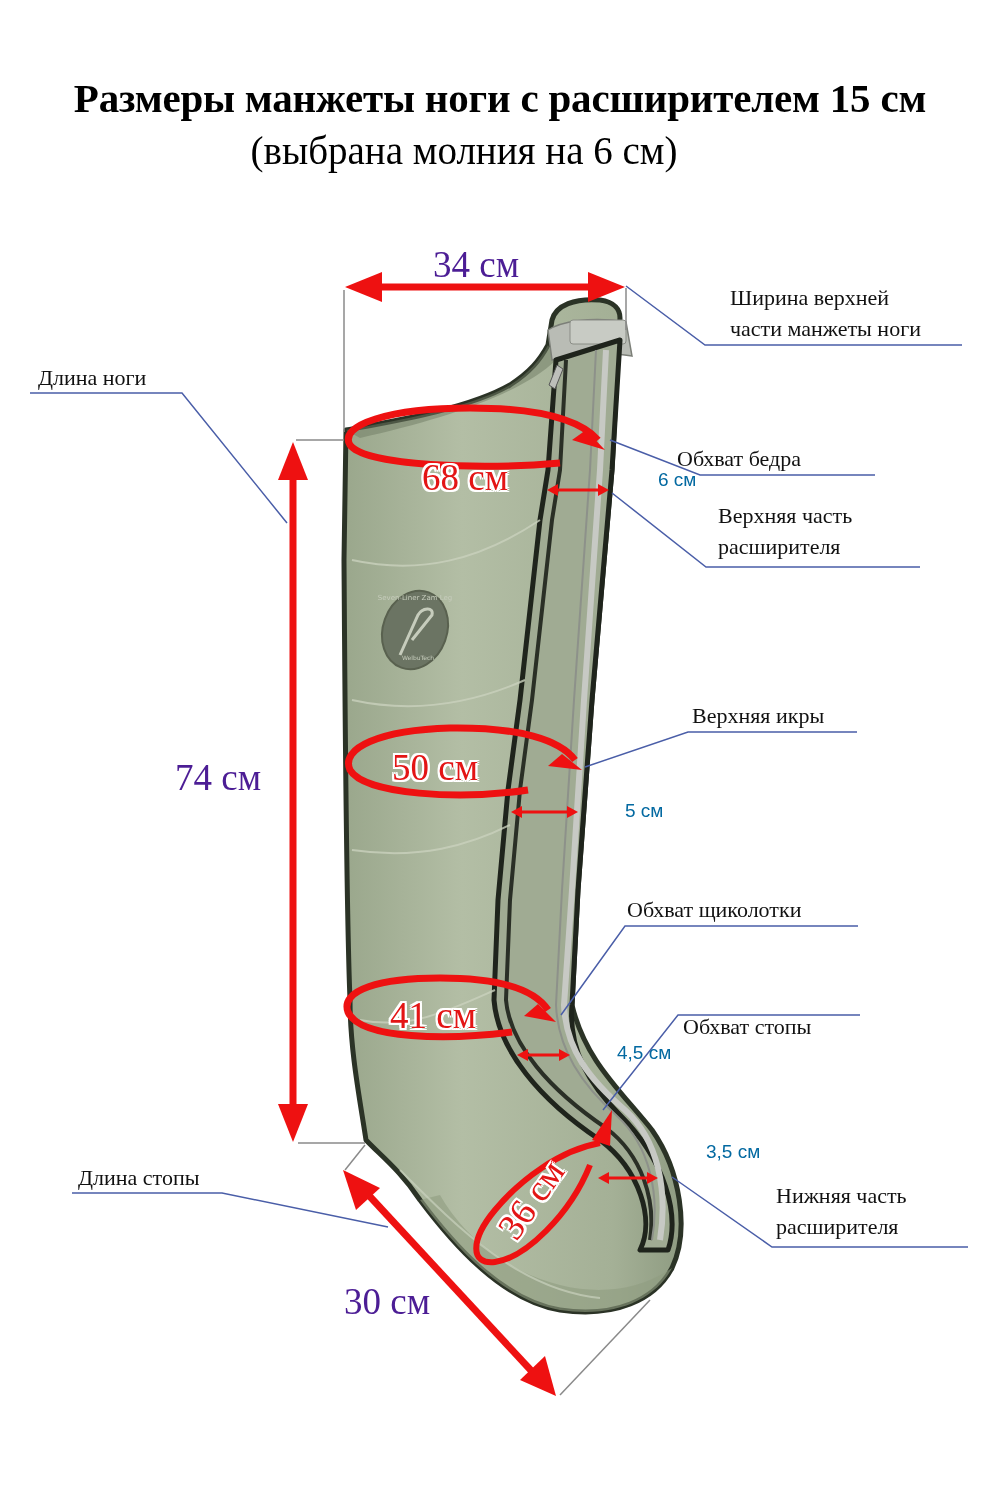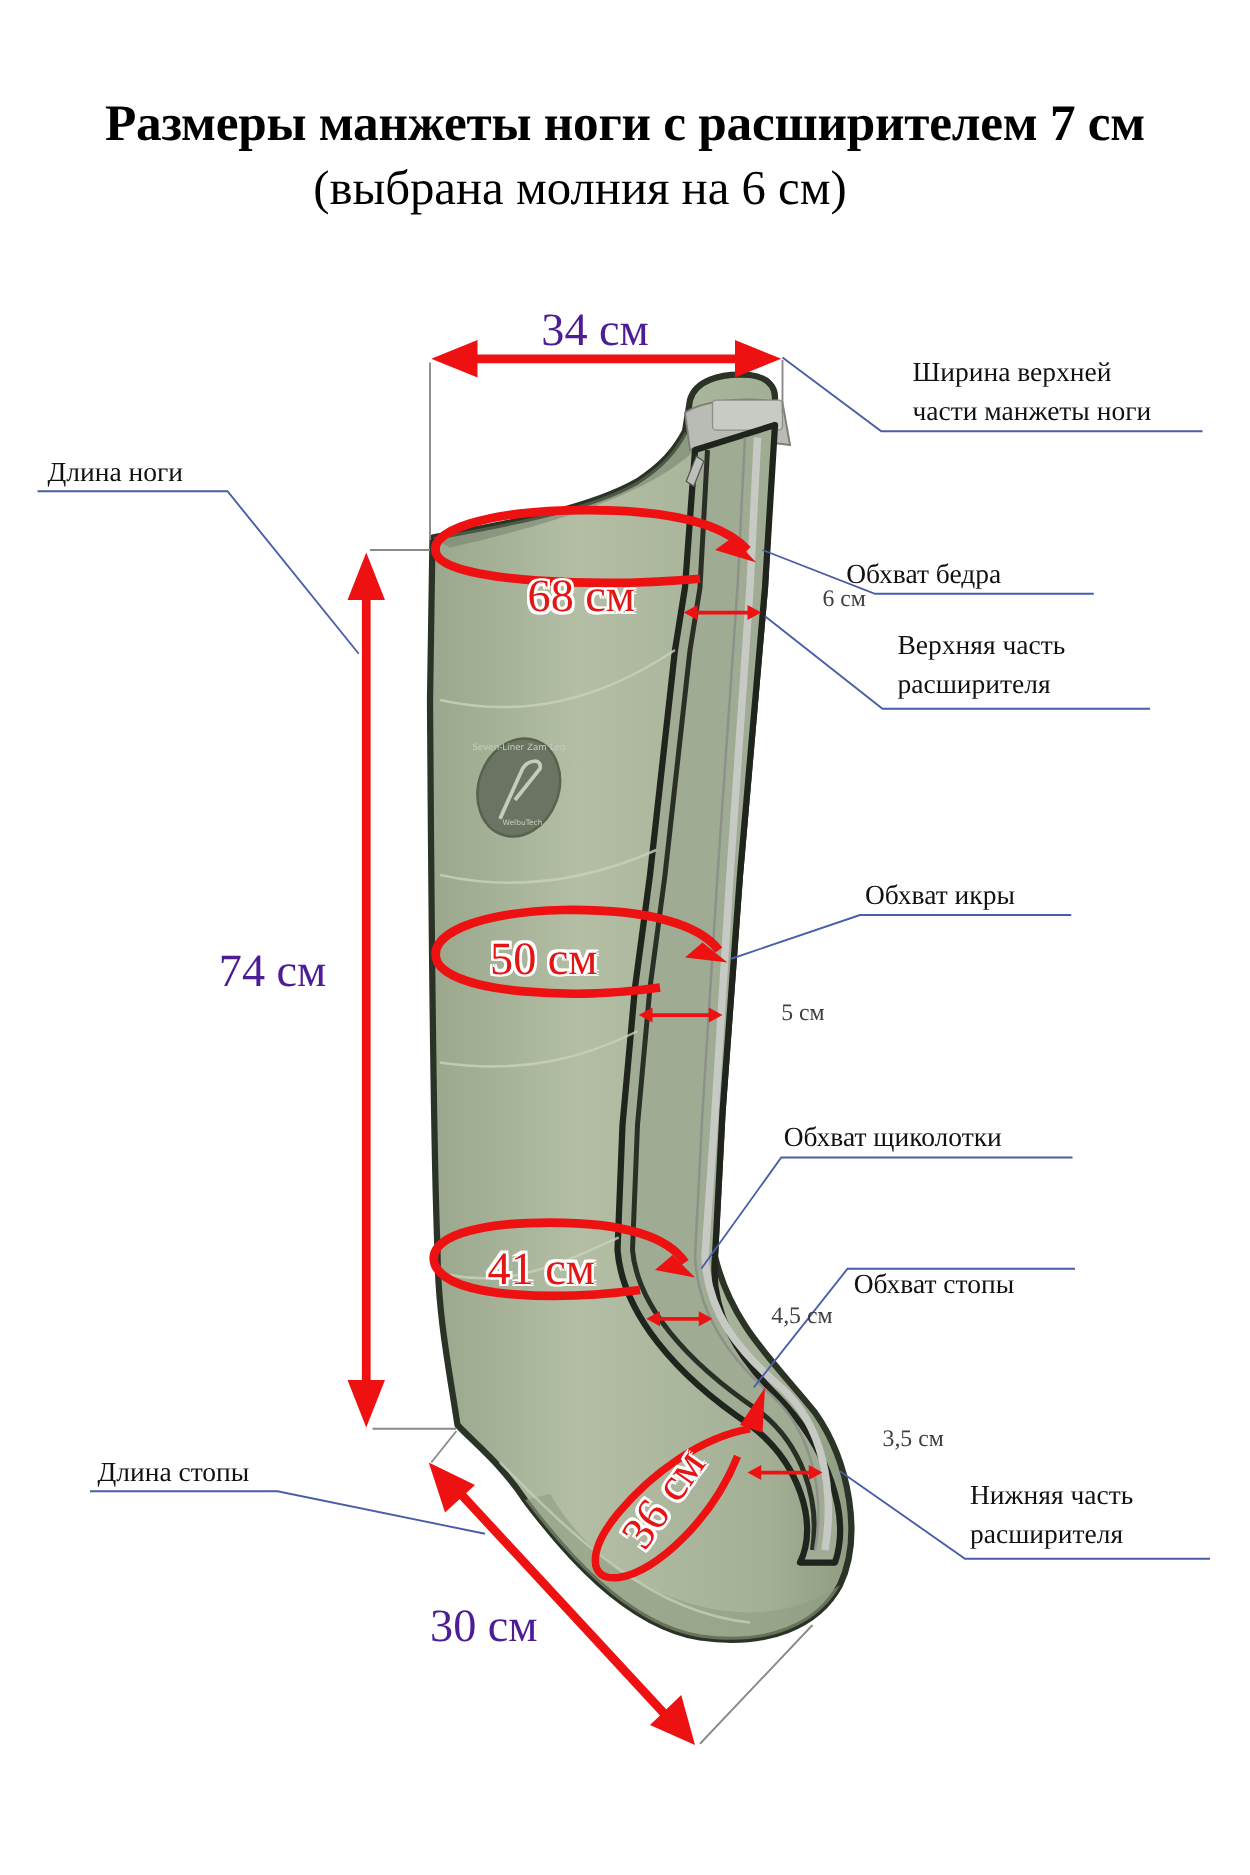--- a/index.html
+++ b/index.html
@@ -12,27 +12,27 @@
            font-family: "Liberation Serif", serif; font-size: 39px; top: 128px; }
   svg.diagram { position: absolute; left: 0; top: 0; }
   .lbl { position: absolute; font-family: "Liberation Serif", serif;
          font-size: 22px; line-height: 31px; color: #111; white-space: nowrap; }
   .dim-big { position: absolute; font-family: "Liberation Serif", serif;
              font-size: 37px; color: #4c1d95; white-space: nowrap; text-align: right; }
   .dim-ring { position: absolute; font-family: "Liberation Serif", serif;
               font-size: 37px; color: #e31515; white-space: nowrap;
               text-shadow: -2px -2px 0 #fff, 2px -2px 0 #fff, -2px 2px 0 #fff, 2px 2px 0 #fff,
                            0 2px 0 #fff, 0 -2px 0 #fff, 2px 0 0 #fff, -2px 0 0 #fff; }
-  .dim-small { position: absolute; font-family: Liberation Serif, serif;
-               font-size: 19px; color: #404040; white-space: nowrap; padding-left: 43px; }
+  .dim-small { position: absolute; font-family: Liberation Sans, sans-serif;
+               font-size: 19px; color: #0369a1; white-space: nowrap; padding-left: 43px; }
 </style>
 </head>
 <body>
 
-<div class="title">Размеры манжеты ноги с расширителем 7 см</div>
+<div class="title">Размеры манжеты ноги с расширителем 15 см</div>
 <div class="subtitle">(выбрана молния на 6 см)</div>
 
 <svg class="diagram" width="1000" height="1500" viewBox="0 0 1000 1500" xmlns="http://www.w3.org/2000/svg">
   <defs>
     <linearGradient id="fabric" x1="0" y1="0" x2="1" y2="0">
       <stop offset="0" stop-color="#9aa78c"></stop>
       <stop offset="0.35" stop-color="#b3bea5"></stop>
       <stop offset="0.8" stop-color="#a4b096"></stop>
       <stop offset="1" stop-color="#8f9c82"></stop>
     </linearGradient>
@@ -179,20 +179,20 @@
 <div class="lbl" style="left:710px; top:282px;margin-left:20px;">
   <div>Ширина верхней</div>
   <div>части манжеты ноги</div>
 </div>
 <div class="lbl" style="left:38px; top:362px;">Длина ноги</div>
 <div class="lbl" style="left:677px; top:443px;">Обхват бедра</div>
 <div class="lbl" style="left:718px; top:500px;">
   <div>Верхняя часть</div>
   <div>расширителя</div>
 </div>
-<div class="lbl" style="left:692px; top:700px;">Обхват икры</div>
+<div class="lbl" style="left:692px; top:700px;">Верхняя икры</div>
 <div class="lbl" style="left:627px; top:894px;">Обхват щиколотки</div>
 <div class="lbl" style="left:683px; top:983px;margin-top:28px;">Обхват стопы</div>
 <div class="lbl" style="left:78px; top:1162px;">Длина стопы</div>
 <div class="lbl" style="left:776px; top:1180px;">
   <div>Нижняя часть</div>
   <div>расширителя</div>
 </div>
 
 </body></html>

